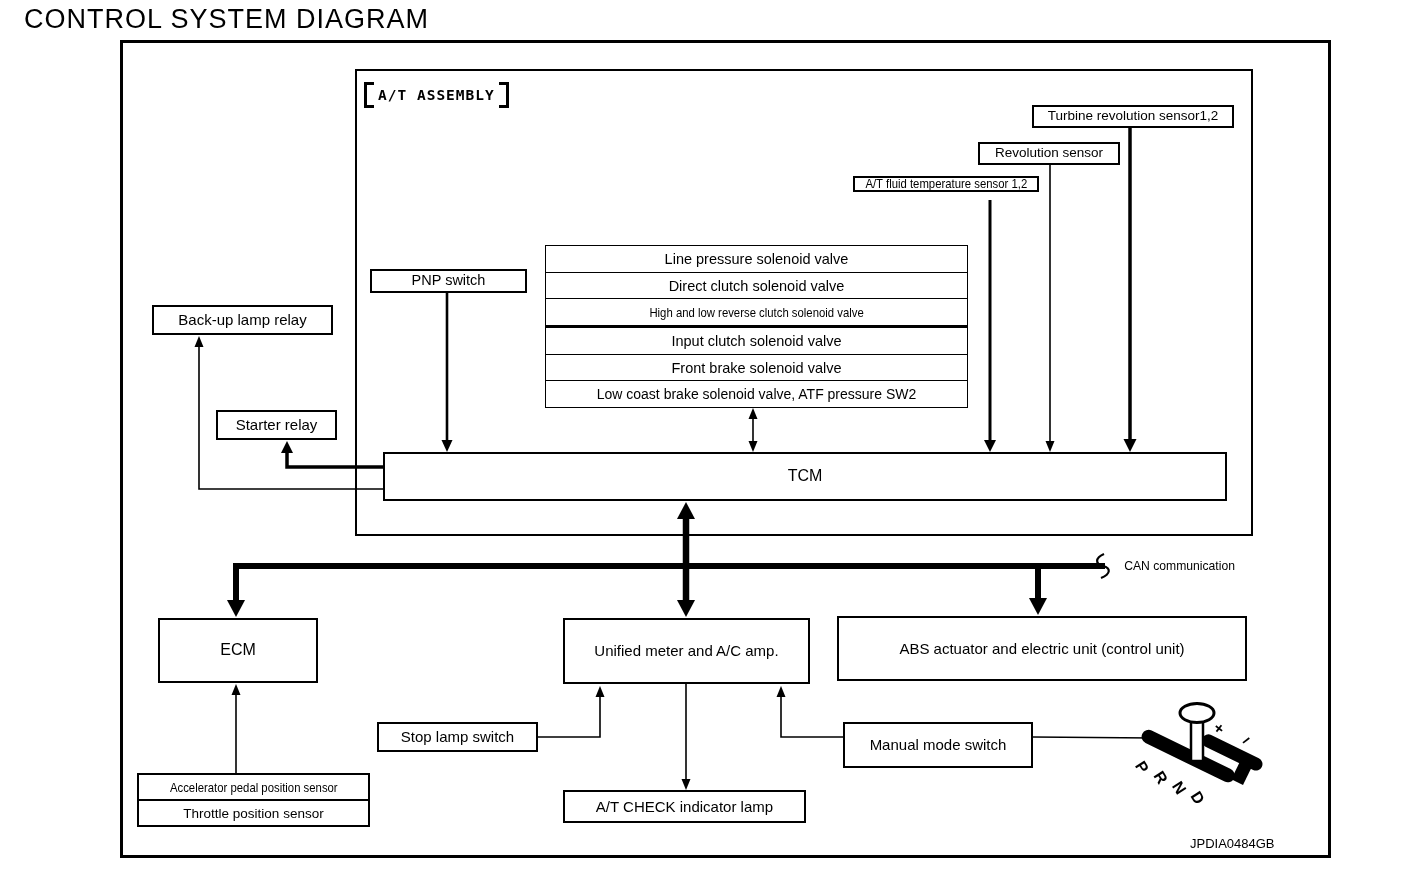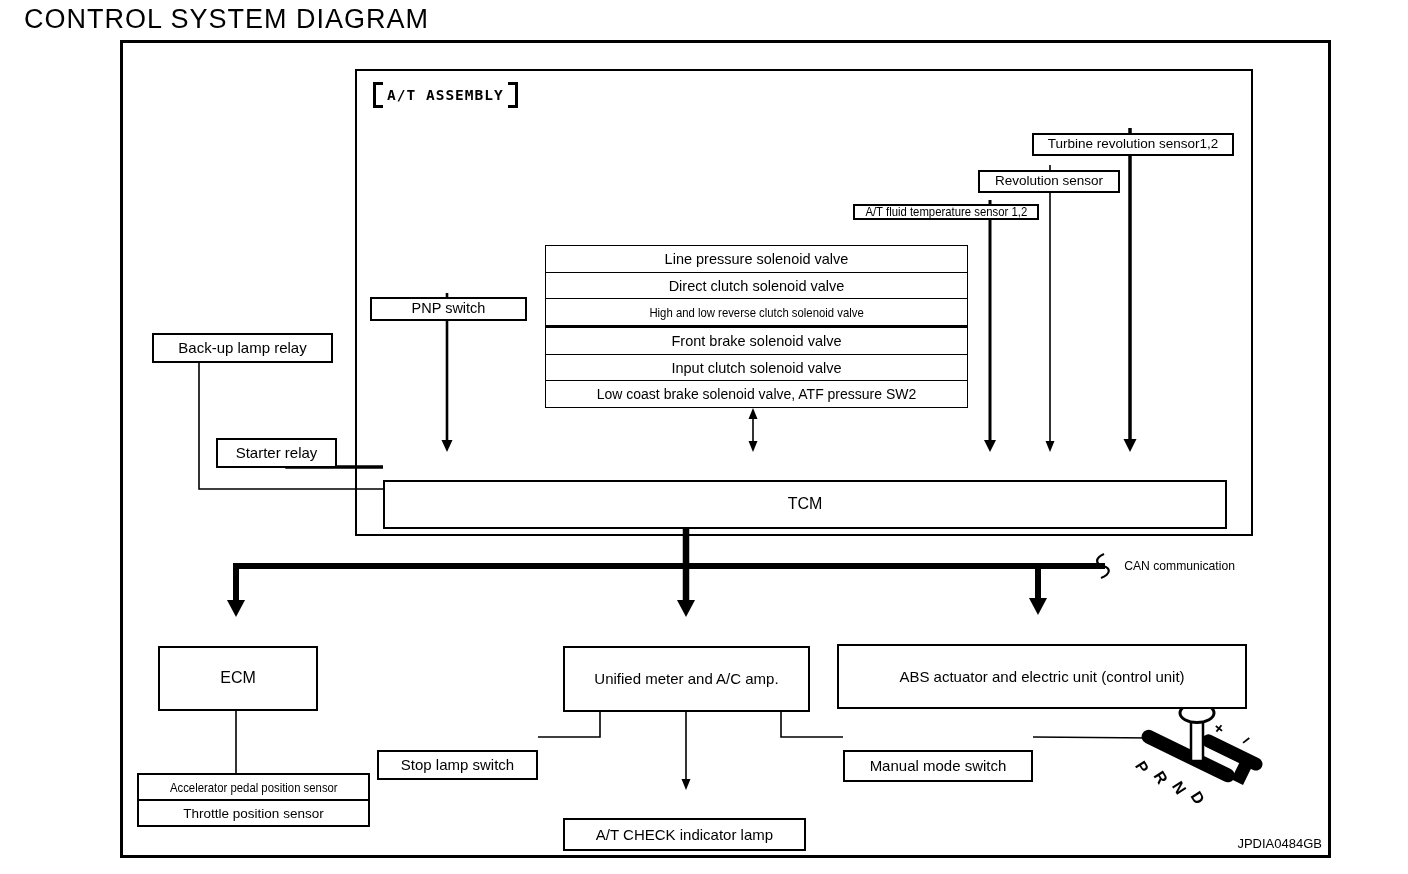--- a/index.html
+++ b/index.html
@@ -5,35 +5,35 @@
   html,body{margin:0;padding:0;background:#fff;}
   .stage{position:relative;width:1408px;height:874px;background:#fff;
          font-family:"Liberation Sans", sans-serif;color:#000;overflow:hidden;}
   .abs{position:absolute;box-sizing:border-box;}
   .page-title{left:24px;top:4px;font-size:27px;letter-spacing:1px;white-space:nowrap;}
   .frame{left:120px;top:40px;width:1211px;height:818px;border:3px solid #000;z-index:0;}
   .atbox{left:355px;top:69px;width:898px;height:467px;border:2px solid #000;z-index:1;background:#fff;}
   svg.wires{left:0;top:0;z-index:2;}
   .box{position:absolute;box-sizing:border-box;background:#fff;border:2px solid #000;
        display:flex;align-items:center;justify-content:center;text-align:left;
-       font-size:15px;line-height:1.05;z-index:3;margin-top:28px;}
+       font-size:15px;line-height:1.05;z-index:3;}
   .stack{position:absolute;box-sizing:border-box;background:#fff;border:2px solid #000;
          display:flex;flex-direction:column;z-index:3;}
   .stack .row{flex:1;display:flex;align-items:center;justify-content:center;
               border-bottom:1.5px solid #000;font-size:14.5px;}
   .stack .row:last-child{border-bottom:none;}
   .stack .row.thickline{border-bottom:3px solid #000;}
   .cond{display:inline-block;transform:scaleX(.84);transform-origin:50% 50%;white-space:nowrap;}
-  .asm-label{left:373px;top:82px;display:flex;align-items:center;gap:4px;z-index:3;
+  .asm-label{left:364px;top:82px;display:flex;align-items:center;gap:4px;z-index:3;
              font-family:"DejaVu Sans Mono", monospace;font-weight:bold;font-size:14.5px;letter-spacing:1px;}
   .brk{width:7px;height:20px;border:3px solid #000;}
   .brk.l{border-right:none;}
   .brk.r{border-left:none;}
   .can-label{left:1118px;top:558px;font-size:13.5px;z-index:3;white-space:nowrap;}
-  .fig-code{left:1190px;top:836px;width:132px;text-align:right;font-size:13px;z-index:3;}
+  .fig-code{left:1190px;top:836px;width:132px;text-align:left;font-size:13px;z-index:3;}
   .nowrap{white-space:nowrap;}
 </style>
 </head>
 <body>
 
 <div class="stage">
 
   <div class="abs page-title">CONTROL SYSTEM DIAGRAM</div>
 
   <div class="abs frame"></div>
@@ -163,24 +163,24 @@
     <div class="row">
         <span>Line pressure solenoid valve</span>
       </div>
     <div class="row">
         <span>Direct clutch solenoid valve</span>
       </div>
     <div class="row thickline" style="font-size:13.5px;">
         <span class="cond">High and low reverse clutch solenoid valve</span>
       </div>
     <div class="row">
+        <span>Input clutch solenoid valve</span>
+      </div>
+    <div class="row">
         <span>Front brake solenoid valve</span>
-      </div>
-    <div class="row">
-        <span>Input clutch solenoid valve</span>
       </div>
     <div class="row" style="font-size:14px;">
         <span class="nowrap">Low coast brake solenoid valve, ATF pressure SW2</span>
       </div>
   </div>
 
   <div class="box" style="left:383px;top:452px;width:844px;height:49px;font-size:16px;">
     <span>TCM</span>
   </div>
 
@@ -200,21 +200,21 @@
   </div>
   <div class="box" style="left:563px;top:618px;width:247px;height:66px;border-width:2.5px;">
     <span>Unified meter and A/C amp.</span>
   </div>
   <div class="box" style="left:837px;top:616px;width:410px;height:65px;border-width:2.5px;">
     <span>ABS actuator and electric unit (control unit)</span>
   </div>
   <div class="box" style="left:377px;top:722px;width:161px;height:30px;">
     <span>Stop lamp switch</span>
   </div>
-  <div class="box" style="left:843px;top:722px;width:190px;height:32px;border-width:2.5px;">
+  <div class="box" style="left:843px;top:722px;width:190px;height:46px;border-width:2.5px;">
     <span>Manual mode switch</span>
   </div>
   <div class="box" style="left:563px;top:790px;width:243px;height:33px;">
     <span>A/T CHECK indicator lamp</span>
   </div>
 
   <div class="stack" style="left:137px;top:773px;width:233px;height:54px;border-width:2.5px;">
     <div class="row" style="border-bottom-width:2px;font-size:13.5px;">
       <span class="cond">Accelerator pedal position sensor</span>
     </div>

